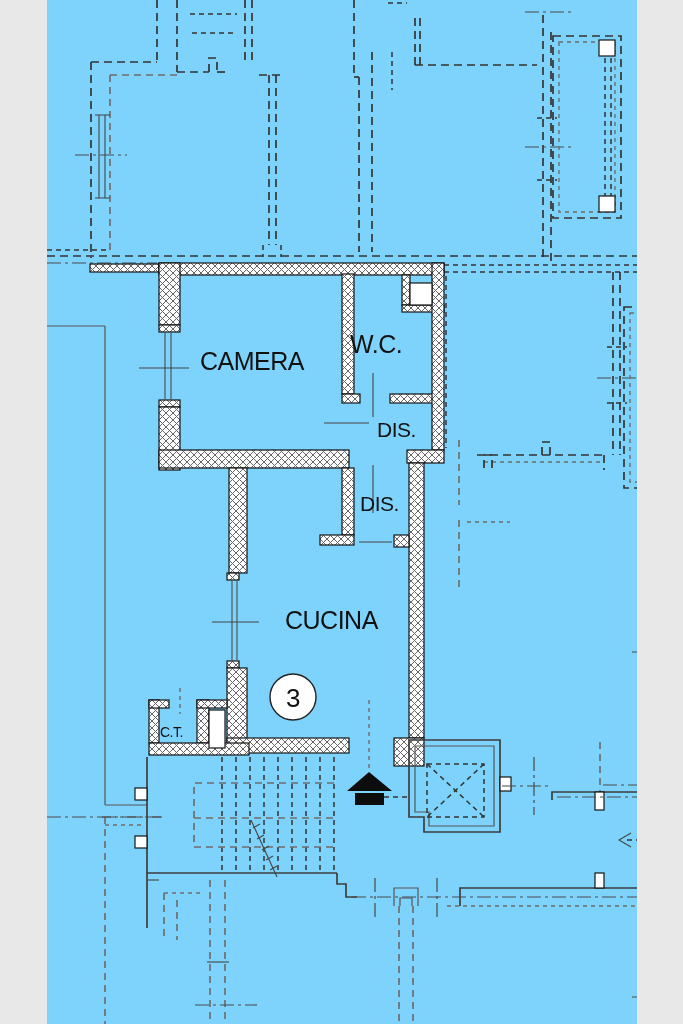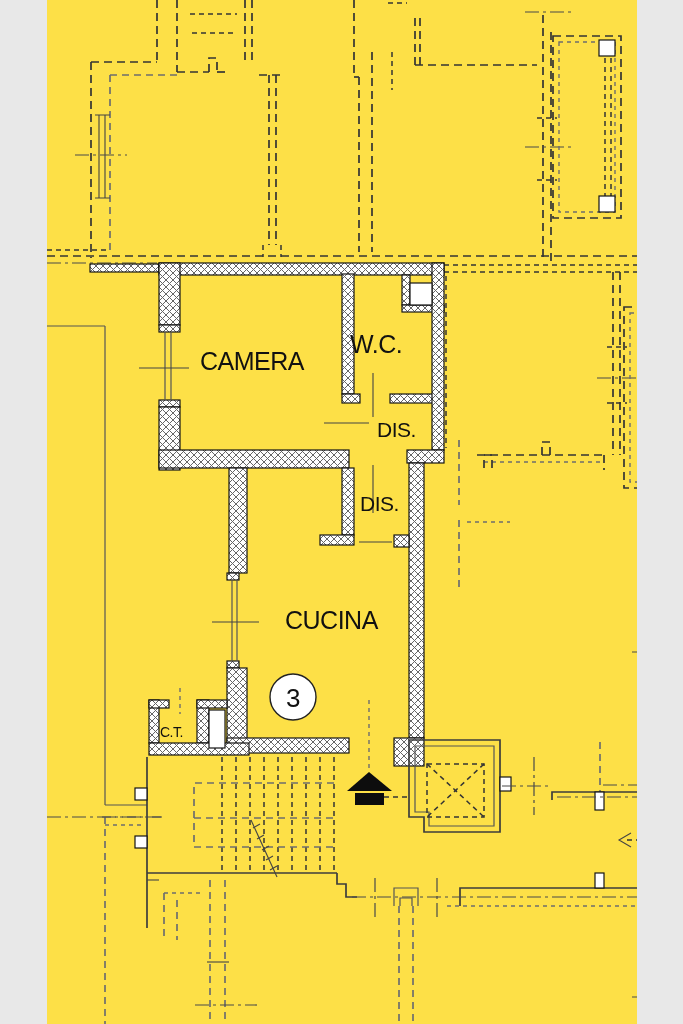--- a/index.html
+++ b/index.html
@@ -1,20 +1,20 @@
 <!DOCTYPE html>
 <html><head>
 <meta charset="utf-8">
 <style>
   html,body{margin:0;padding:0;background:#e8e8e8;}
   .stage{
     position:relative;
     width:590px;height:1024px;
     margin:0 auto;
-    background:#fde047;
+    background:#7dd3fc;
     overflow:hidden;
     font-family:"Liberation Sans", sans-serif;
   }
   svg{display:block;}
   
   .wall   {fill:url(#hatch); stroke:#141414; stroke-width:1.2;}
   .wallw  {fill:#ffffff; stroke:#141414; stroke-width:1.2;}
   .sol    {fill:none; stroke:#3d3d3d; stroke-width:1.7;}
   .sol2   {fill:none; stroke:#555555; stroke-width:1.2;}
   .thin   {fill:none; stroke:#444444; stroke-width:1.1;}

